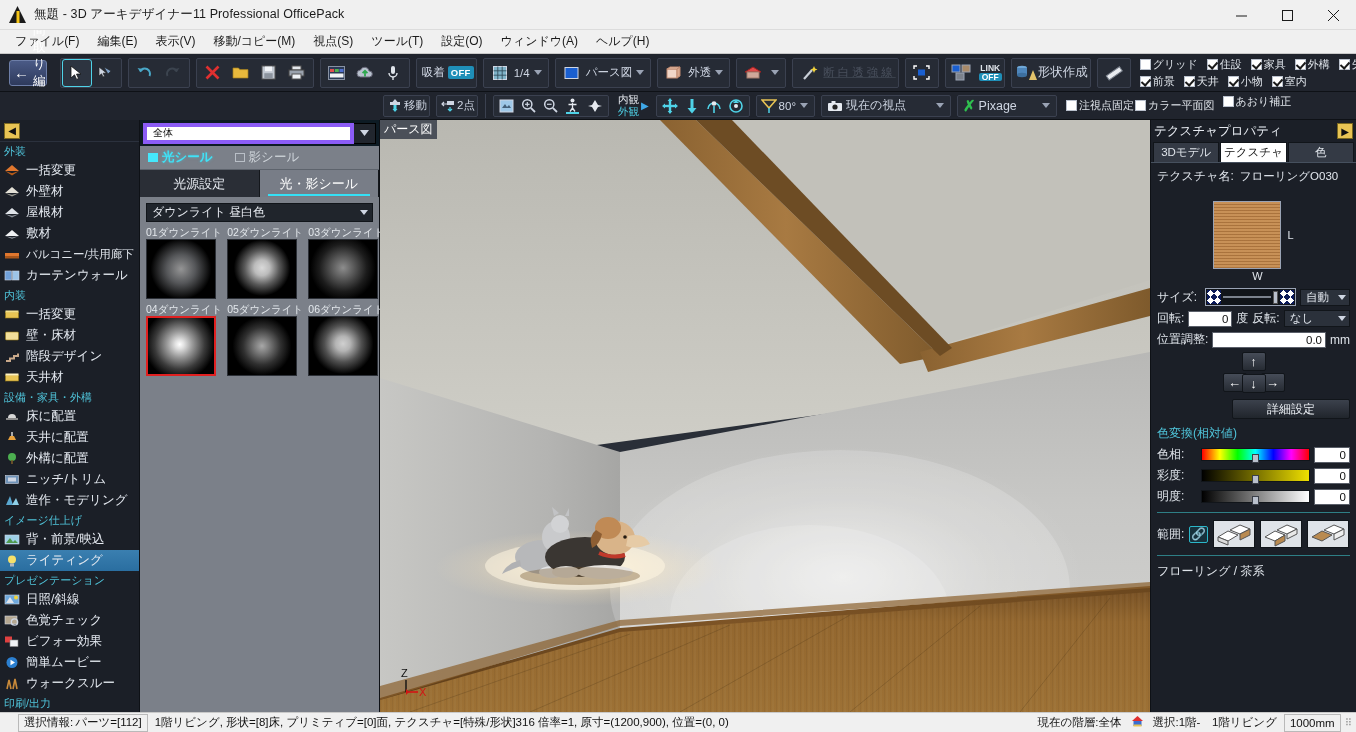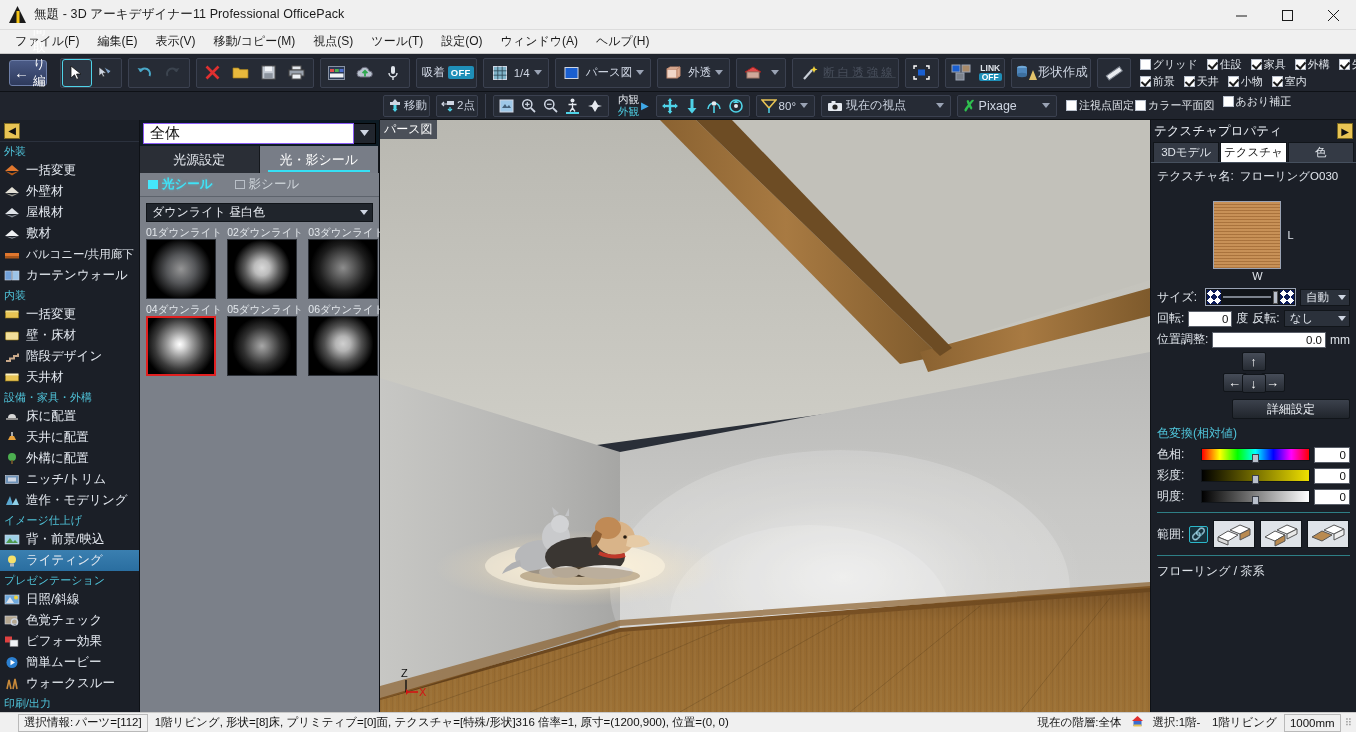--- a/index.html
+++ b/index.html
@@ -75,22 +75,22 @@
   #collapse .cbtn{width:16px;height:16px;background:#e8c454;border:1px solid #7a6820;
      display:flex;align-items:center;justify-content:center;font-size:10px;color:#111;}
   .navcat{color:#4fc3d9;font-size:11px;padding:2px 4px 1px 4px;}
   .navitem{display:flex;align-items:center;gap:5px;padding:1px 3px;height:21px;font-size:12.5px;color:#e4e9f0;}
   .navitem.active{background:linear-gradient(#3a7fb0,#2a6ea0);}
   .navicon{width:18px;height:16px;flex:0 0 auto;display:flex;align-items:center;justify-content:center;}
   
   #lightpanel{ width:240px; background:#7b8089; border-right:1px solid #0e1116;
                flex:0 0 240px; display:flex; flex-direction:column;}
   #scopebar{height:26px;background:#0d1b24;display:flex;align-items:center;padding:2px 3px;}
-  #scopesel{flex:1;height:21px;background:#fff;color:#111;border:1px solid #8b5cf6;
-     display:flex;align-items:center;padding-left:6px;font-size:15px;}
+  #scopesel{flex:1;height:21px;background:#fff;color:#111;border:4px solid #8b5cf6;
+     display:flex;align-items:center;padding-left:6px;font-size:10px;}
   #scopearrow{width:22px;height:21px;background:#21262e;border:1px solid #000;border-left:none;
      display:flex;align-items:center;justify-content:center;}
   #ptabs{display:flex;height:27px;background:#585d66;}
   .ptab{flex:1;display:flex;align-items:center;justify-content:center;font-size:13px;
         color:#e8ecf2;background:#2a2e36;border-right:1px solid #14171c;}
   .ptab.on{background:#787d87;color:#fff;position:relative;}
   .ptab.on:after{content:"";position:absolute;left:8px;right:8px;bottom:1px;height:2px;background:#35e0f5;}
   #subtabs{height:24px;display:flex;align-items:center;gap:22px;padding:0 8px;background:#7b8089;
            border-bottom:1px solid #5d6views;}
   #subtabs{border-bottom:1px solid #5d636c;}
@@ -795,34 +795,34 @@
   <div id="lightpanel">
     <div id="scopebar">
       <div id="scopesel">全体</div>
       <div id="scopearrow">
         <svg width="9" height="6">
             <path d="M0 0 L9 0 L4.5 6 Z" fill="#cfd6e3"></path>
           </svg>
       </div>
     </div>
 
-    <div id="ptabs">
-      <div class="ptab">光源設定</div>
-      <div class="ptab on">光・影シール</div>
-    </div>
-
     <div id="subtabs">
       <div class="subtab on">
         <span class="folder"></span>
         <span>光シール</span>
       </div>
       <div class="subtab">
         <span class="folder"></span>
         <span>影シール</span>
       </div>
+    </div>
+
+    <div id="ptabs">
+      <div class="ptab">光源設定</div>
+      <div class="ptab on">光・影シール</div>
     </div>
 
     <div id="catsel">
       <span>ダウンライト 昼白色</span>
       <span class="caret"></span>
     </div>
 
     <div id="grid">
       <div class="cell">
         <div class="cname">01ダウンライト</div>

